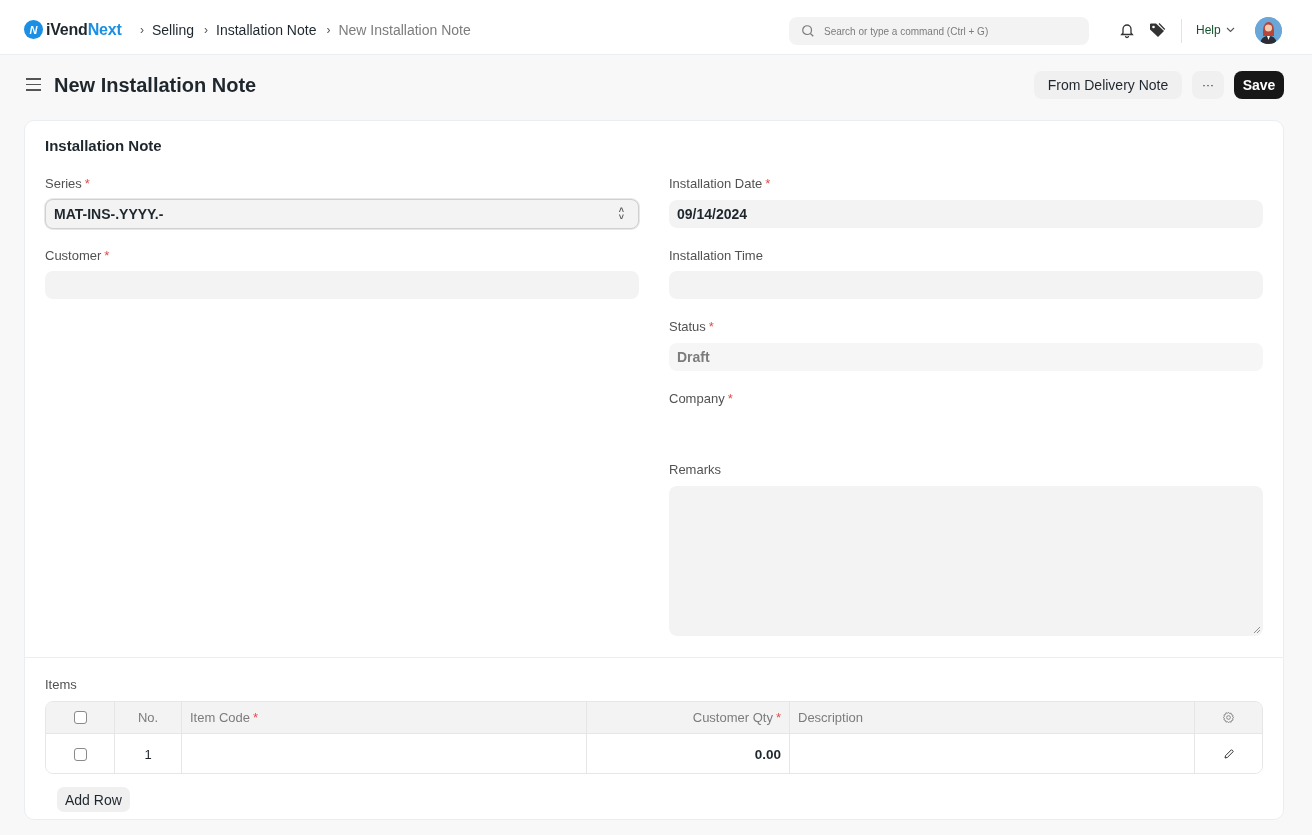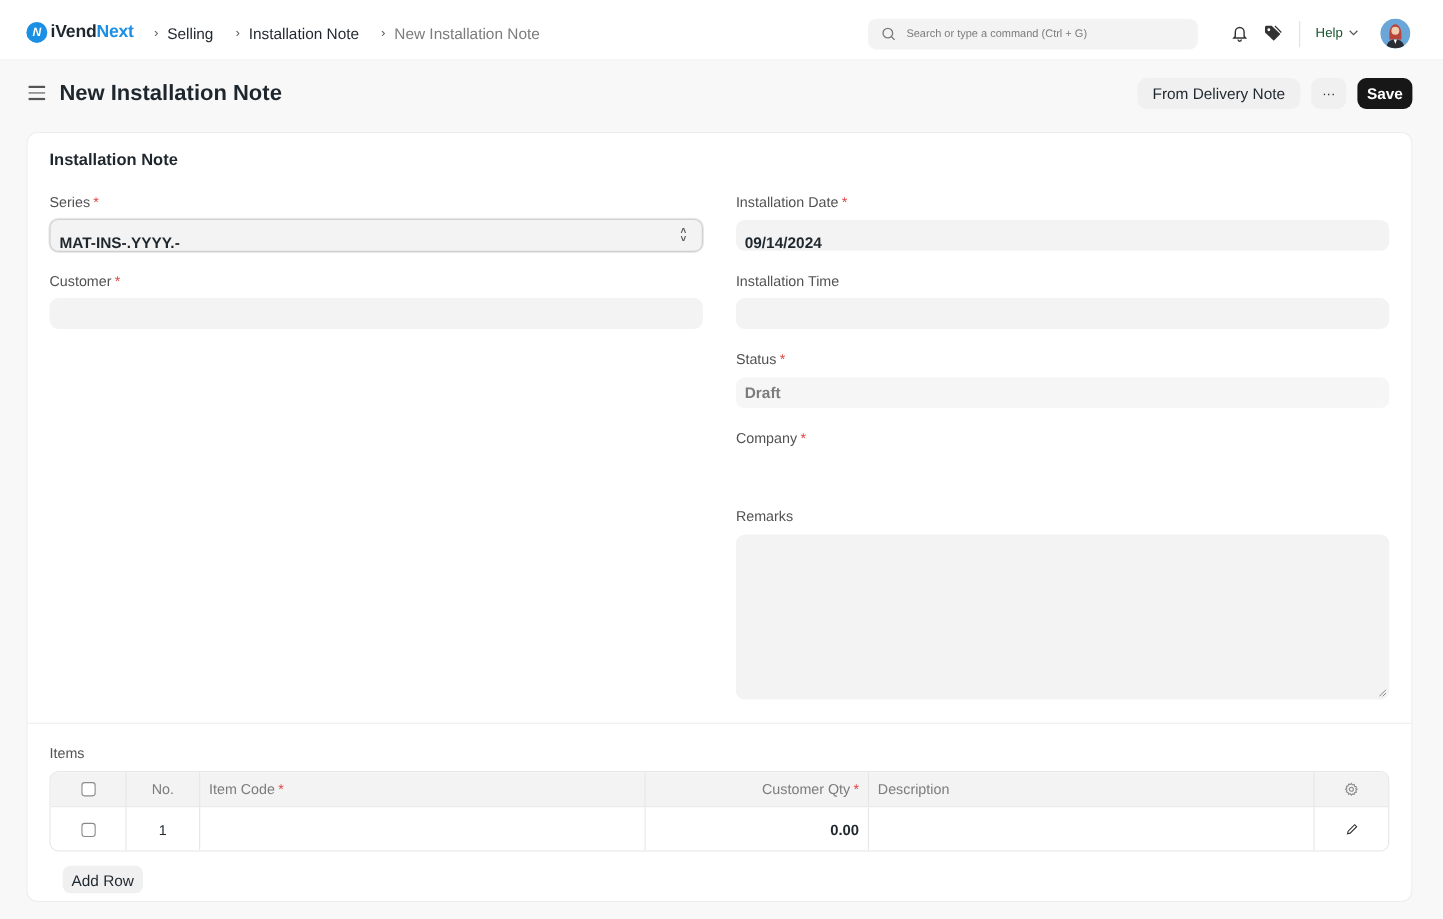--- a/index.html
+++ b/index.html
@@ -7,21 +7,21 @@
   body { font-family: "Liberation Sans", "DejaVu Sans", sans-serif; color: #1f272e; font-size: 13px; }
 
   
   .navbar { position: absolute; top: 0; left: 0; width: 1312px; height: 55px; background: #fff; border-bottom: 1px solid #ebeef0; display: flex; align-items: center; }
   .brand { position: absolute; left: 24px; top: 20px; display: flex; align-items: center; gap: 3px; }
   .brand-logo { width: 19px; height: 19px; border-radius: 50%; background: #1a8fe3; color: #fff; display: flex; align-items: center; justify-content: center; font-size: 11px; font-weight: bold; font-style: italic; }
   .brand-text { font-size: 16px; font-weight: bold; color: #1f272e; letter-spacing: -0.2px; }
   .brand-text .accent { color: #1a8fe3; }
   .breadcrumb { position: absolute; left: 140px; top: 22px; display: flex; align-items: center; font-size: 14px; }
   .crumb-sep { color: #555; font-size: 12px; margin: 0 8px 0 0; }
-  .crumb { color: #1f272e; margin-right: 20px; }
+  .crumb { color: #1f272e; margin-right: 10px; }
   .crumb.current { color: #7c7c7c; }
   .search { position: absolute; left: 789px; top: 17px; width: 300px; height: 28px; background: #f3f3f3; border-radius: 8px; display: flex; align-items: center; padding-left: 12px; }
   .search-icon { width: 14px; height: 14px; color: #7c7c7c; }
   .search input { border: none; background: transparent; outline: none; margin-left: 9px; font-size: 10px; width: 260px; font-family: "Liberation Sans", sans-serif; color: #1f272e; }
   .search input::placeholder { color: #7c7c7c; }
   .nav-icon { position: absolute; top: 21px; width: 18px; height: 18px; }
   .divider-v { position: absolute; left: 1181px; top: 19px; width: 1px; height: 24px; background: #e2e2e2; }
   .help { position: absolute; left: 1196px; top: 23px; font-size: 12px; color: #14532d; display: flex; align-items: center; gap: 5px; }
   .avatar { position: absolute; left: 1255px; top: 17px; width: 27px; height: 27px; border-radius: 50%; background: #6aa7d8; overflow: hidden; }
 
@@ -33,21 +33,21 @@
   .btn { position: absolute; height: 28px; border-radius: 8px; font-size: 14px; border: none; font-family: "Liberation Sans", sans-serif; cursor: pointer; display: flex; align-items: center; justify-content: center; }
   .btn-secondary { background: #f0f0f0; color: #1f272e; }
   .btn-primary { background: #171717; color: #fff; font-weight: bold; }
 
   
   .card { position: absolute; left: 24px; top: 120px; width: 1260px; height: 700px; background: #fff; border: 1px solid #ebeef0; border-radius: 10px; }
   .section-title { position: absolute; left: 20px; top: 16px; font-size: 15px; font-weight: bold; color: #1f272e; }
   .field-label { position: absolute; font-size: 13px; color: #525252; }
   .req { color: #e24c4c; margin-left: 3px; }
   .control { position: absolute; background: #f3f3f3; border-radius: 8px; height: 28px; display: flex; align-items: center; padding: 0 8px; font-size: 14px; }
-  .control.bold { font-weight: bold; color: #1f272e; align-items: flex-end; }
+  .control.bold { font-weight: bold; color: #1f272e; }
   .control.muted { color: #7c7c7c; font-weight: bold; background: #f6f6f6; }
   .select-ctrl { border: 1px solid #d0d0d0; box-shadow: 0 0 0 1px #e8e8e8; height: 30px; }
   .select-arrows { position: absolute; right: 14px; top: 7px; color: #555; font-size: 9px; line-height: 7px; text-align: center; }
   .textarea { position: absolute; background: #f3f3f3; border-radius: 8px; }
   .resize-grip { position: absolute; right: 2px; bottom: 2px; width: 8px; height: 8px; }
   .hr { position: absolute; left: 0; top: 536px; width: 1258px; height: 1px; background: #ebeef0; }
 
   
   .grid { position: absolute; left: 20px; top: 580px; width: 1218px; height: 73px; border: 1px solid #e6e6e6; border-radius: 8px; overflow: hidden; }
   .grid-row { position: absolute; left: 0; width: 100%; display: flex; }

